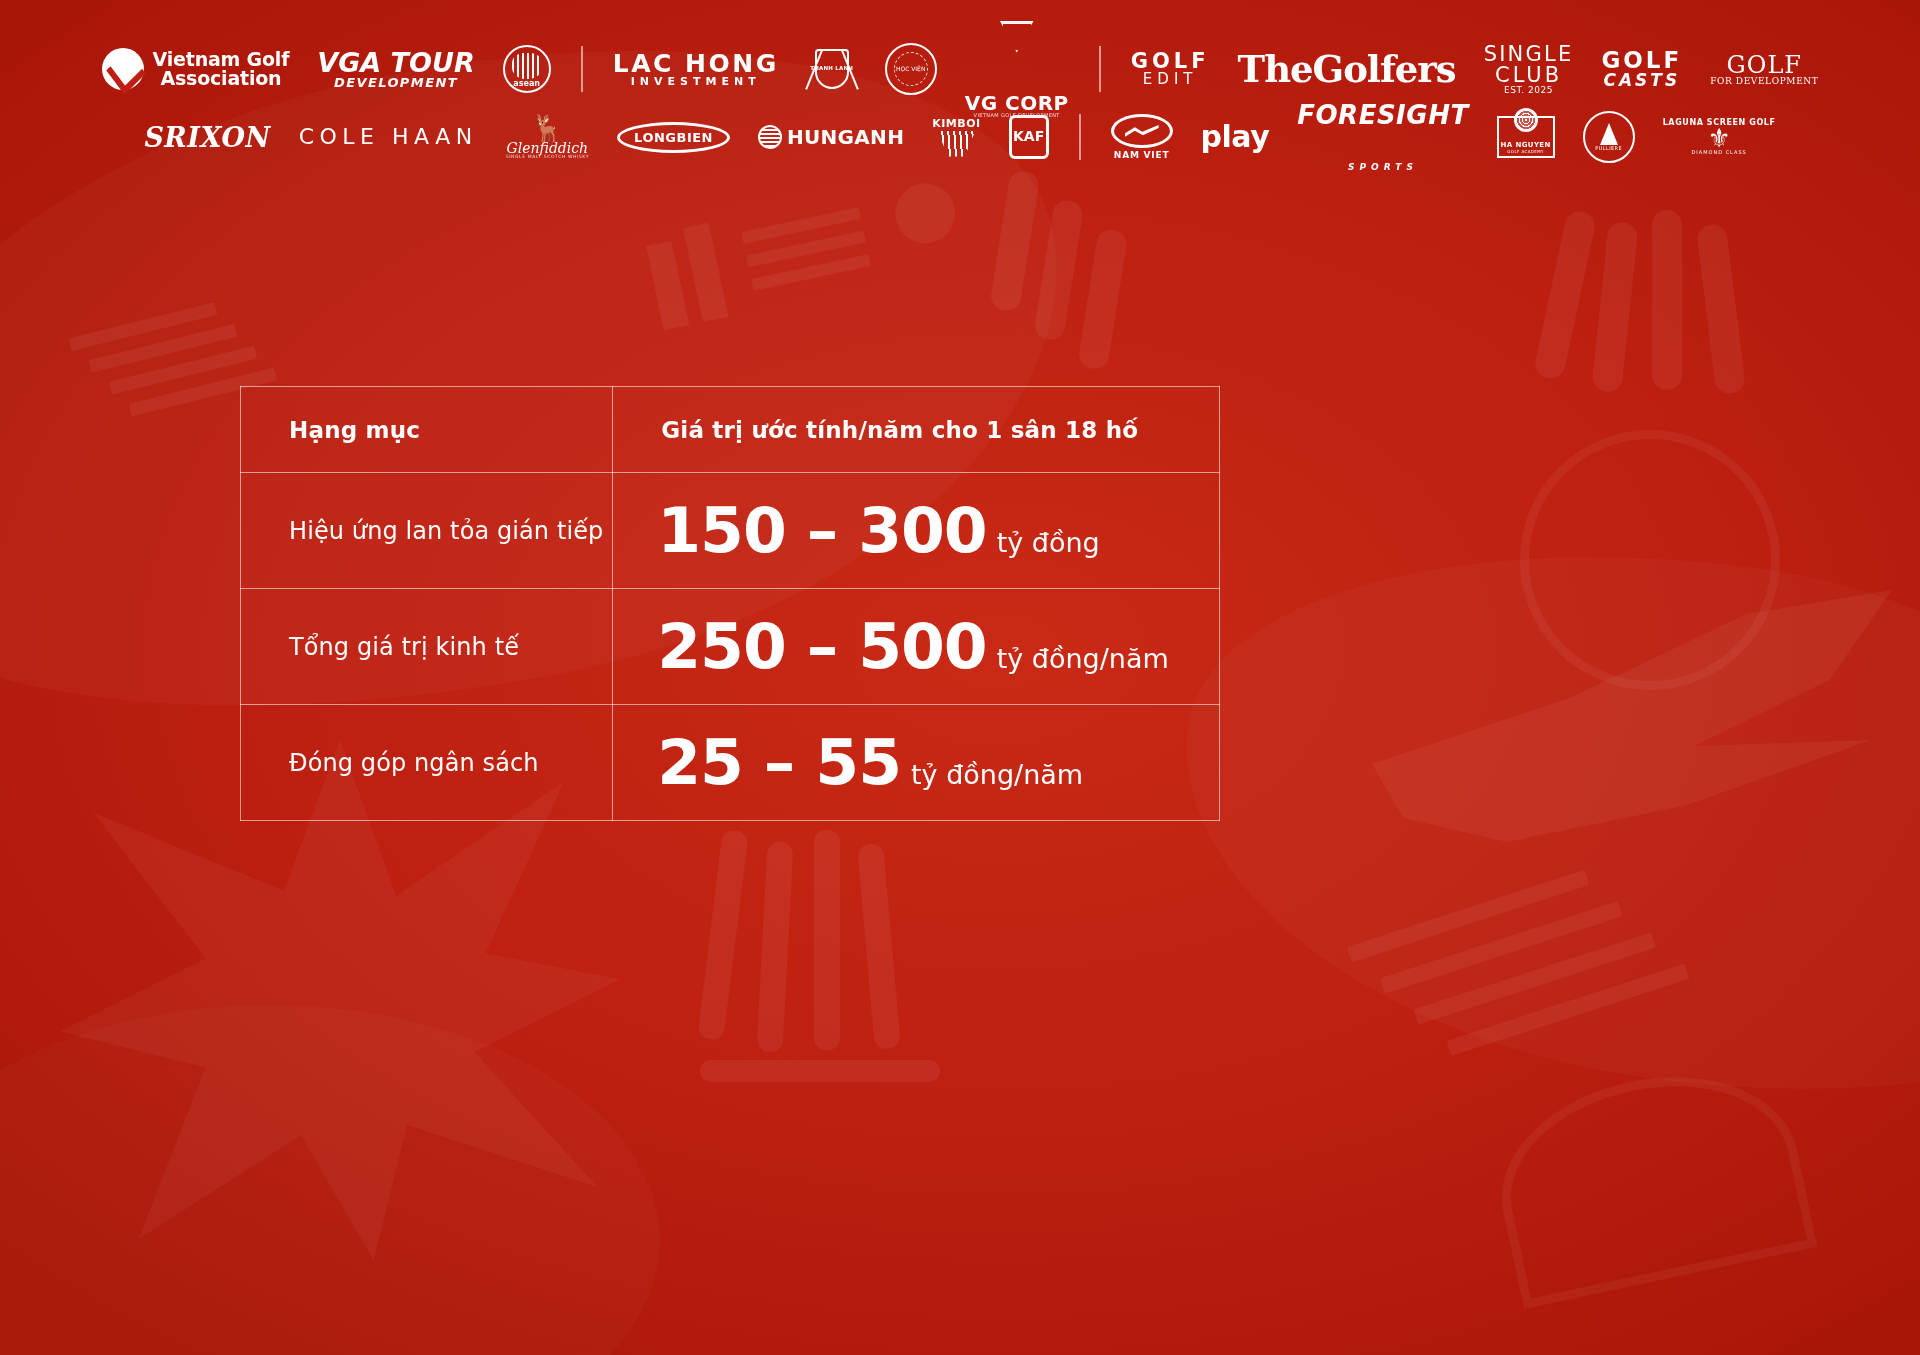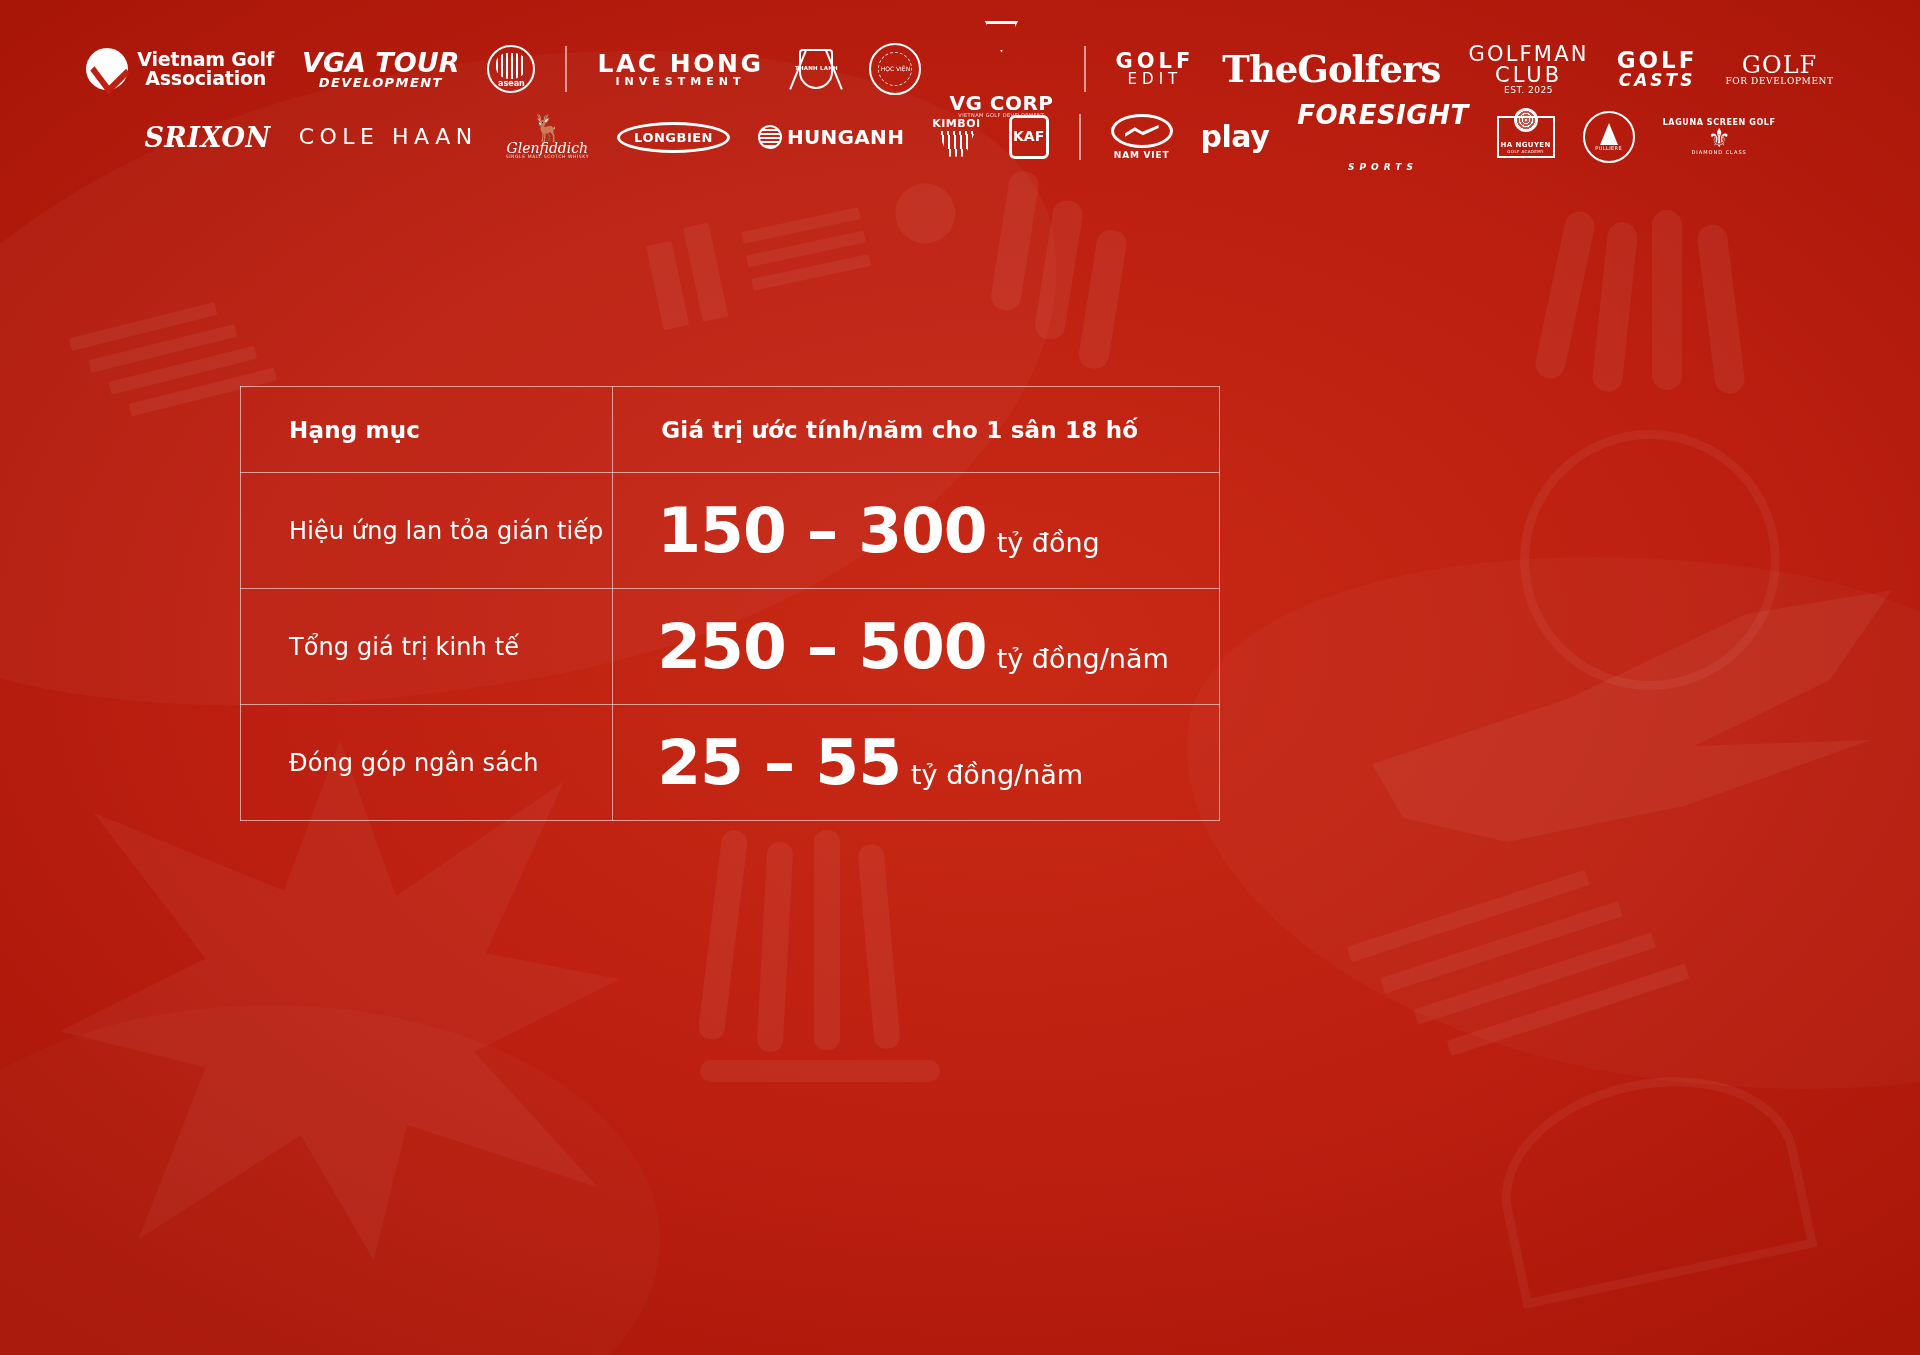--- a/index.html
+++ b/index.html
@@ -473,21 +473,21 @@
         <span class="l2">EDIT</span>
       </span>
     </div>
 
     <div class="logo lg-thegolfers">
       <span class="l1">TheGolfers</span>
     </div>
 
     <div class="logo lg-golfman">
       <span class="stack">
-        <span class="l1">GOLFMAN</span>
+        <span class="l1">SINGLE</span>
         <span class="l2">CLUB</span>
         <span class="est">
           <span>EST.</span>
           <span>2025</span>
         </span>
       </span>
     </div>
 
     <div class="logo lg-golfcasts">
       <span class="stack">

